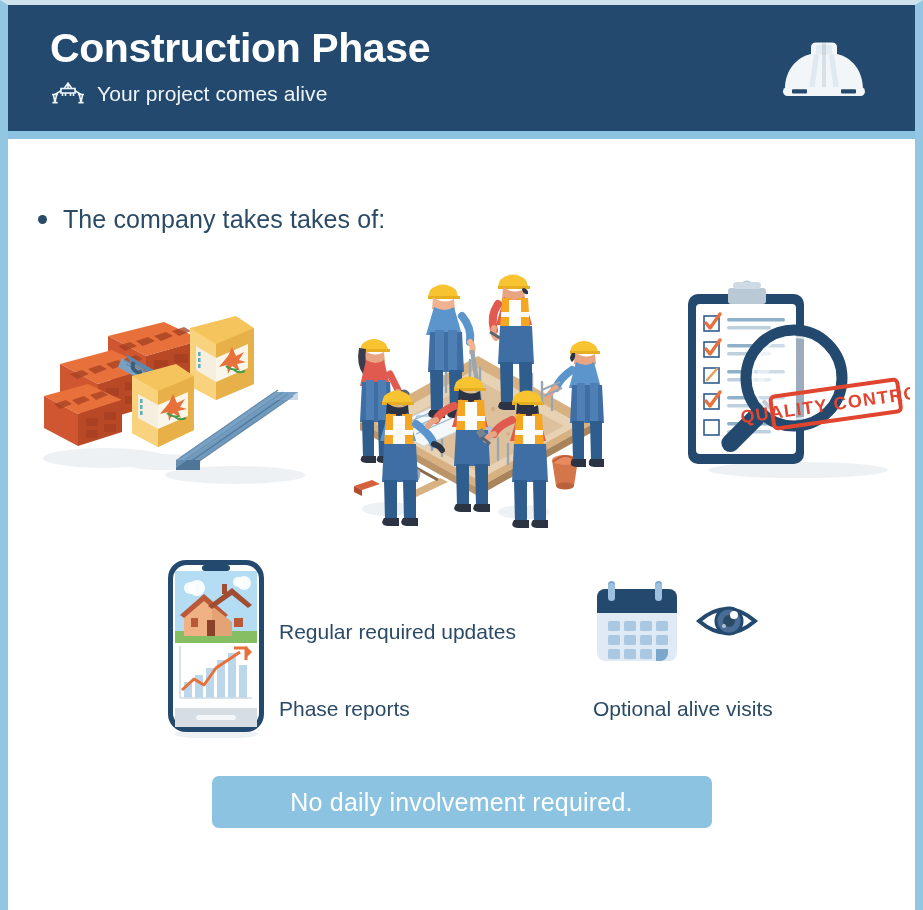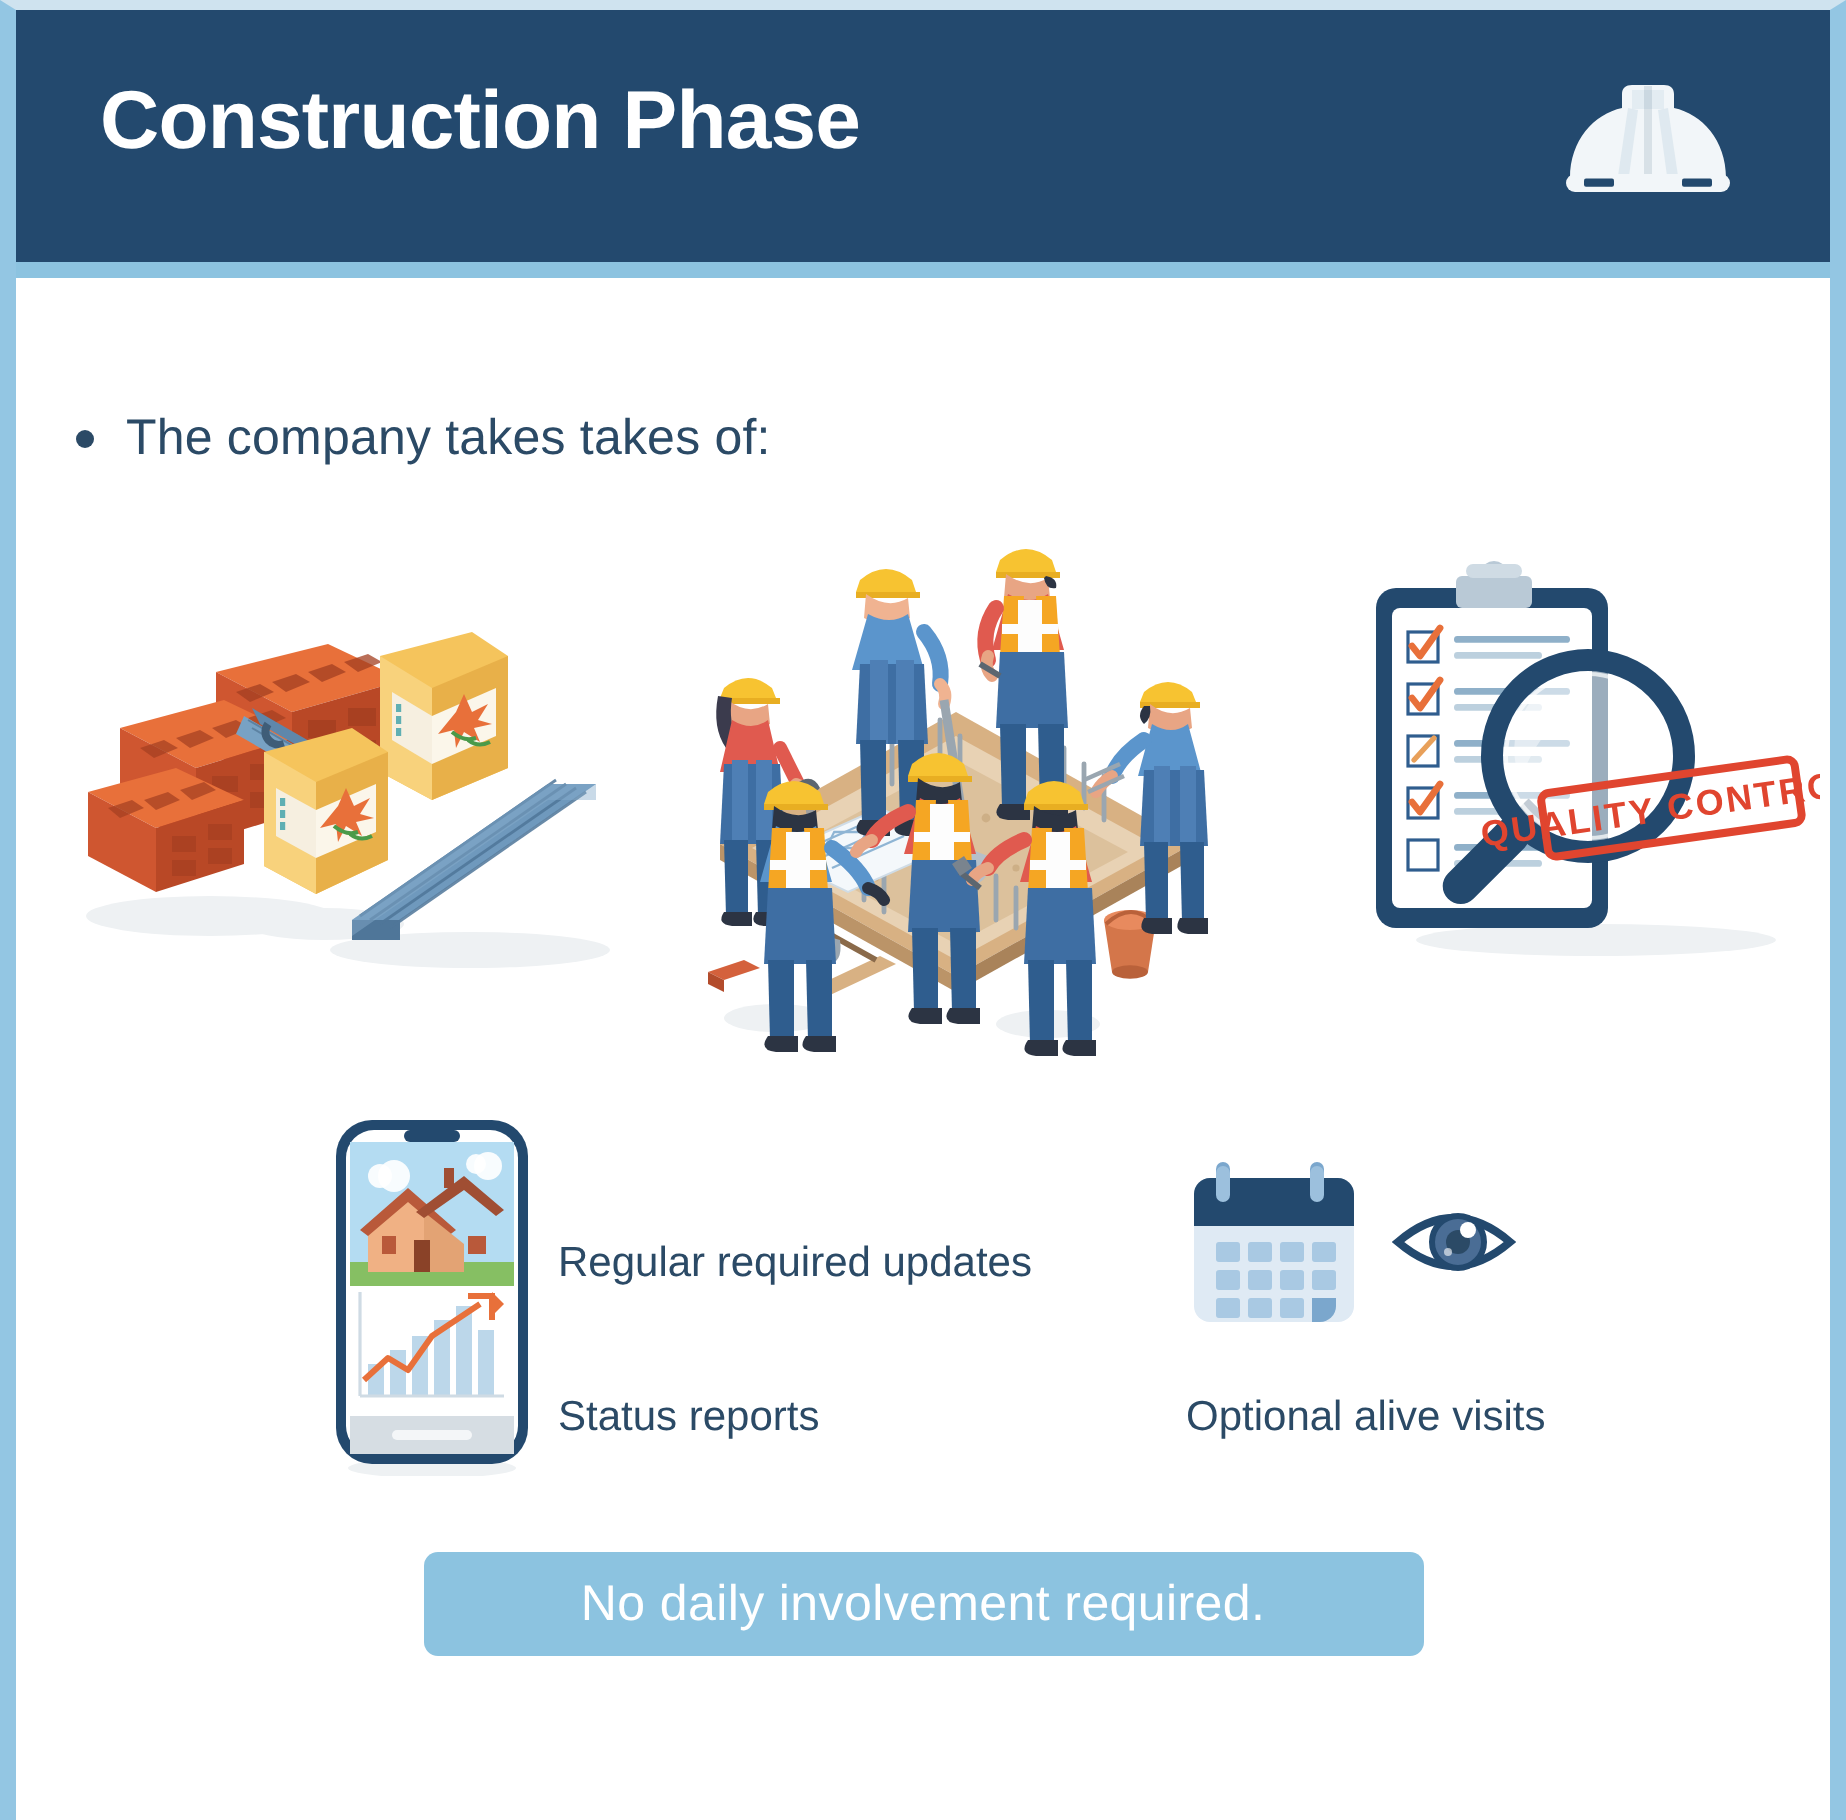--- a/index.html
+++ b/index.html
@@ -24,21 +24,20 @@
     background: #23496e;
     border-bottom: 8px solid #8cc3e0;
     padding: 22px 0 0 42px;
   }
   .header-title {
     color: #ffffff;
     font-size: 41px;
     font-weight: bold;
     letter-spacing: -0.4px;
     line-height: 1.06;
-    margin-top: 12px;
   }
   .header-sub-row {
     display: flex;
     align-items: center;
     gap: 11px;
     margin-top: 10px;
   }
   .header-sub-icon { width: 36px; height: 28px; display: block; }
   .header-sub {
     color: #eef4f8;
@@ -118,20 +117,36 @@
     letter-spacing: 0.2px;
   }
 </style>
 </head>
 <body>
 
 <div class="card">
 
   <div class="header">
     <div class="header-title">Construction Phase</div>
+    <div class="header-sub-row">
+      <span class="header-sub-icon">
+        <svg viewBox="0 0 36 28" width="36" height="28">
+          <g fill="none" stroke="#eef4f8" stroke-width="1.6">
+            <rect x="11" y="8.5" width="14" height="4.5"></rect>
+            <path d="M18 8.5 L18 4 M14.5 8 L18 3.2 L21.5 8"></path>
+            <path d="M12.5 13 L12.5 16 M15.5 13 L15.5 16 M20.5 13 L20.5 16 M23.5 13 L23.5 16"></path>
+            <path d="M11 10.7 L5 14.5 M25 10.7 L31 14.5"></path>
+            <path d="M2 14.5 L8 14.5 M28 14.5 L34 14.5"></path>
+            <path d="M3.4 14.8 L5 22 M6.6 14.8 L5 22 M29.4 14.8 L31 22 M32.6 14.8 L31 22"></path>
+            <path d="M2.4 22.6 L7.6 22.6 M28.4 22.6 L33.6 22.6"></path>
+          </g>
+        </svg>
+      </span>
+      <span class="header-sub">Your project comes alive</span>
+    </div>
     <span class="helmet-icon">
       <svg viewBox="0 0 86 58" width="86" height="58">
         <path d="M4 48 C4 29 16 16 30 13 L30 6 C30 3 32 1.5 35 1.5 L51 1.5 C54 1.5 56 3 56 6 L56 13 C70 16 82 29 82 48 Z" fill="#f2f6f9"></path>
         <path d="M35 4 L51 4 L51 13.5 L35 13.5 Z" fill="#e3ecf2"></path>
         <path d="M41 2 L45 2 L45 47 L41 47 Z" fill="#23496e" opacity="0.12"></path>
         <path d="M33 13 L38 14 L33.5 47 L28 47 Z" fill="#dfe9f0"></path>
         <path d="M53 13 L48 14 L52.5 47 L58 47 Z" fill="#dfe9f0"></path>
         <rect x="2" y="46" width="82" height="9" rx="4.5" fill="#f2f6f9"></rect>
         <rect x="11" y="48.2" width="15" height="4.2" rx="1" fill="#23496e"></rect>
         <rect x="60" y="48.2" width="15" height="4.2" rx="1" fill="#23496e"></rect>
@@ -573,21 +588,21 @@
           <path d="M86 88 l6 6 l-6 6 z" fill="#e8703a"></path>
           <line x1="20" y1="140" x2="92" y2="140" stroke="#cfdbe4" stroke-width="1.6"></line>
           <line x1="20" y1="88" x2="20" y2="140" stroke="#cfdbe4" stroke-width="1.6"></line>
 
           <rect x="15" y="150" width="82" height="19" fill="#d6dde3"></rect>
           <rect x="36" y="157" width="40" height="5" rx="2.5" fill="#f4f6f8"></rect>
         </svg>
       </div>
 
       <div class="recv-label" id="recv-updates">Regular required updates</div>
-      <div class="recv-label" id="recv-status">Status reports</div>
+      <div class="recv-label" id="recv-status">Phase reports</div>
 
       <div id="calendar-illus">
         <svg viewBox="0 0 92 86" width="92" height="86">
           <rect x="17" y="2" width="7" height="20" rx="3.5" fill="#7ba7cd"></rect>
           <rect x="64" y="2" width="7" height="20" rx="3.5" fill="#7ba7cd"></rect>
           <rect x="6" y="10" width="80" height="72" rx="8" fill="#dfeaf4"></rect>
           <path d="M6 18 a8 8 0 0 1 8 -8 l64 0 a8 8 0 0 1 8 8 l0 16 l-80 0 Z" fill="#23496e"></path>
           <rect x="17" y="4" width="7" height="18" rx="3.5" fill="#9cc0dd"></rect>
           <rect x="64" y="4" width="7" height="18" rx="3.5" fill="#9cc0dd"></rect>
           <g fill="#a9c9e3">

